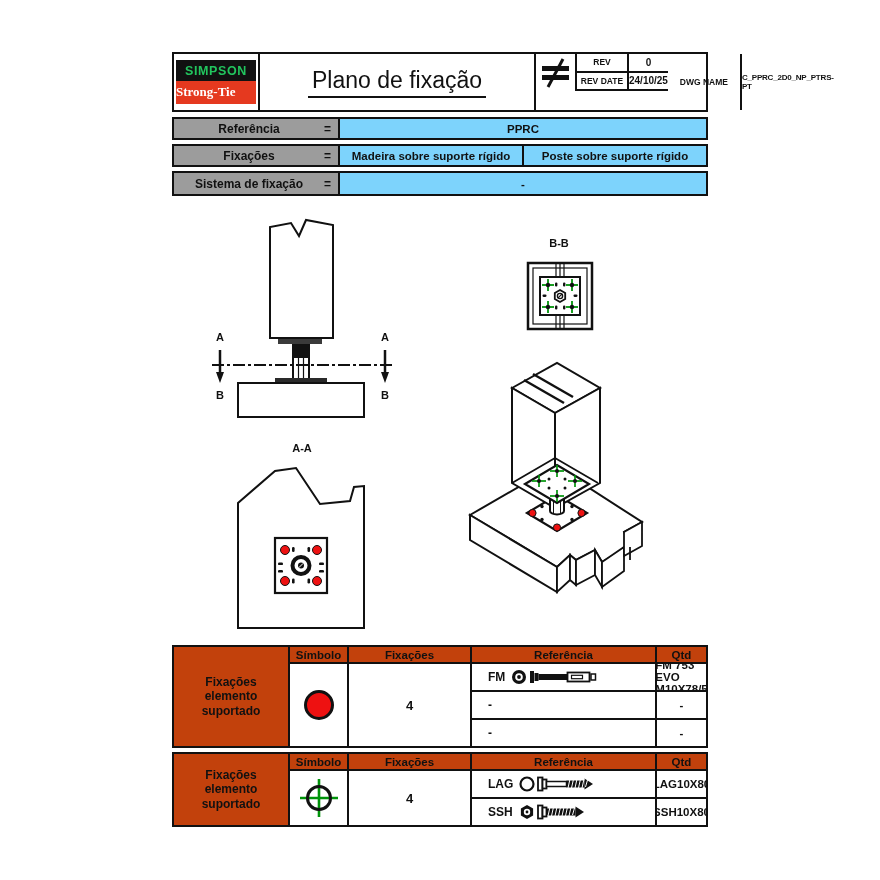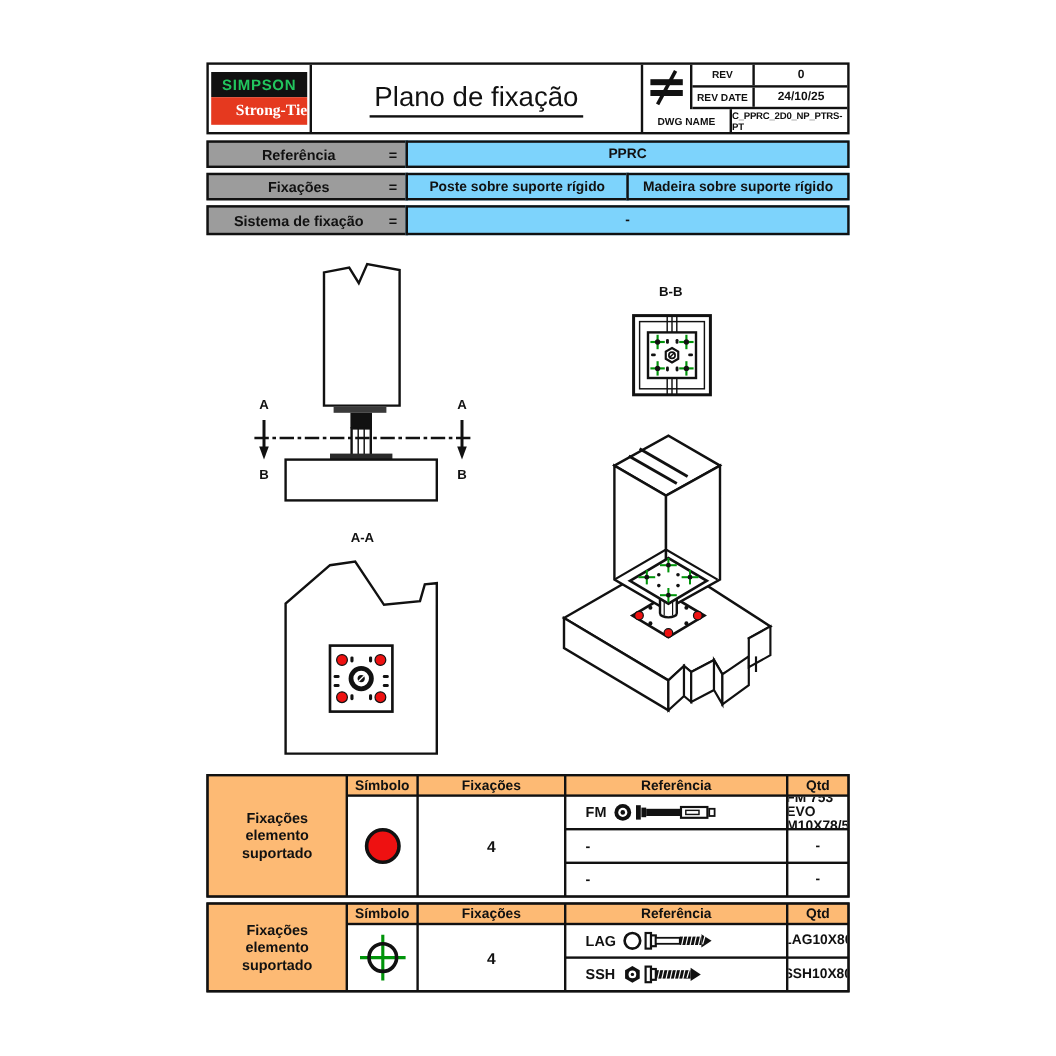--- a/index.html
+++ b/index.html
@@ -4,24 +4,24 @@
 <style>
   html,body{margin:0;padding:0;background:#fff;}
   .canvas{position:relative;width:880px;height:880px;background:#ffffff;overflow:hidden;
           font-family:"Liberation Sans",sans-serif;color:#111;}
   .sheet{position:absolute;left:172px;top:52px;width:536px;}
 
   
   .header-box{display:flex;height:60px;border:2px solid #111;box-sizing:border-box;background:#fff;}
   .logo-cell{width:84px;box-sizing:border-box;padding:3px 2px;display:flex;flex-direction:column;justify-content:center;}
   .logo-black{background:#111;color:#22c55e;font-weight:bold;font-size:12.5px;text-align:center;padding:4px 0 3px;letter-spacing:.6px;}
-  .logo-red{background:#e5391f;color:#fff;font-family:"Liberation Serif",serif;font-weight:bold;font-size:13px;text-align:right;padding:3px 0 4px;}
+  .logo-red{background:#e5391f;color:#fff;font-family:"Liberation Serif",serif;font-weight:bold;font-size:13px;text-align:left;padding:3px 0 4px;}
   .title-cell{flex:1;border-left:2px solid #111;display:flex;align-items:center;justify-content:center;box-sizing:border-box;}
   .title-text{font-size:23px;border-bottom:2px solid #111;padding:0 4px 2px;}
-  .rev-block{width:172px;border-left:2px solid #111;box-sizing:border-box;display:flex;flex-direction:column;}
+  .rev-block{width:172px;border-left:2px solid #111;box-sizing:border-box;display:flex;flex-direction:row;}
   .rev-top{display:flex;height:37px;}
   .nts-cell{width:41px;border-right:2px solid #111;box-sizing:border-box;display:flex;align-items:center;justify-content:center;}
   .rev-rows{flex:1;display:flex;flex-direction:column;}
   .rev-row{flex:1;display:flex;border-bottom:2px solid #111;box-sizing:border-box;}
   .rev-row:last-child{border-bottom:2px solid #111;}
   .rev-lab{width:52px;border-right:2px solid #111;box-sizing:border-box;display:flex;align-items:center;justify-content:center;font-weight:bold;font-size:8.5px;}
   .rev-val{flex:1;display:flex;align-items:center;justify-content:center;font-weight:bold;font-size:10px;}
   .dwg-row{flex:1;display:flex;}
   .dwg-lab{width:74px;border-right:2px solid #111;box-sizing:border-box;display:flex;align-items:center;justify-content:center;font-weight:bold;font-size:8.5px;}
   .dwg-val{flex:1;display:flex;align-items:center;justify-content:center;font-weight:bold;font-size:8px;letter-spacing:-0.2px;}
@@ -36,21 +36,21 @@
   .ref-vals{flex:1;display:flex;margin-left:-2px;}
   .ref-val{flex:1;background:#7dd3fc;border:2px solid #111;box-sizing:border-box;display:flex;align-items:center;justify-content:center;font-weight:bold;font-size:11.5px;}
   .ref-val + .ref-val{margin-left:-2px;}
 
   
   .fix-table{display:grid;background:#111;border:2px solid #111;gap:2px;box-sizing:border-box;
              grid-template-columns:114px 57px 121px 183px 1fr;margin-top:0;}
   .fix-table.t1{grid-template-rows:15px 26px 26px 26px;}
   .fix-table.t2{grid-template-rows:15px 26px 26px;margin-top:4px;}
   .cell{background:#fff;display:flex;align-items:center;justify-content:center;overflow:hidden;}
-  .cell.gray{background:#fdba74;font-weight:bold;font-size:11.5px;}
+  .cell.gray{background:#c2410c;font-weight:bold;font-size:11.5px;}
   .cell.group{grid-row:1/-1;font-weight:bold;font-size:12px;text-align:center;line-height:1.2;padding:0 14px;}
   .cell.span-rows{grid-row:2/-1;}
   .cell.fix{justify-content:flex-start;padding-left:16px;font-weight:bold;font-size:12px;gap:5px;}
   .cell.refv{font-weight:bold;font-size:11.5px;}
   .cell.qty{font-weight:bold;font-size:13px;}
 </style>
 </head>
 <body>
 
 <div class="canvas">
@@ -100,22 +100,22 @@
         <div class="ref-vals">
           <div class="ref-val">PPRC</div>
         </div>
       </div>
       <div class="ref-row">
         <div class="ref-label">
           <span class="lab">Fixações</span>
           <span class="eq">=</span>
         </div>
         <div class="ref-vals">
+          <div class="ref-val">Madeira sobre suporte rígido</div>
           <div class="ref-val">Poste sobre suporte rígido</div>
-          <div class="ref-val">Madeira sobre suporte rígido</div>
         </div>
       </div>
       <div class="ref-row tall">
         <div class="ref-label">
           <span class="lab">Sistema de fixação</span>
           <span class="eq">=</span>
         </div>
         <div class="ref-vals">
           <div class="ref-val">-</div>
         </div>

